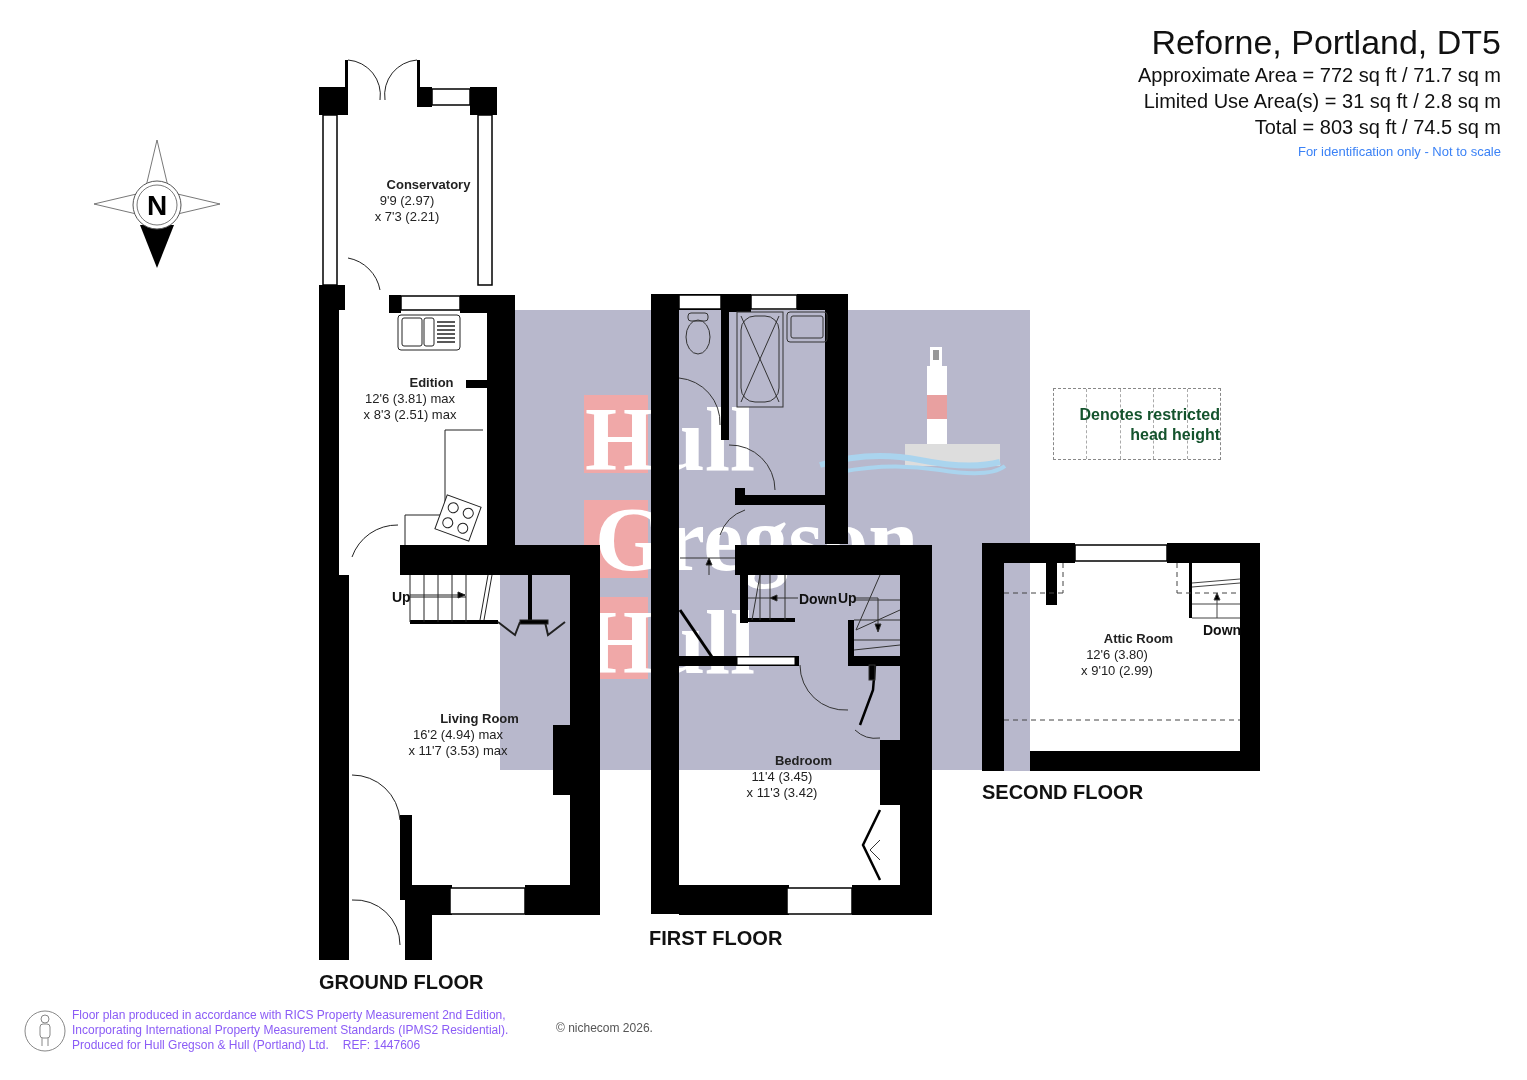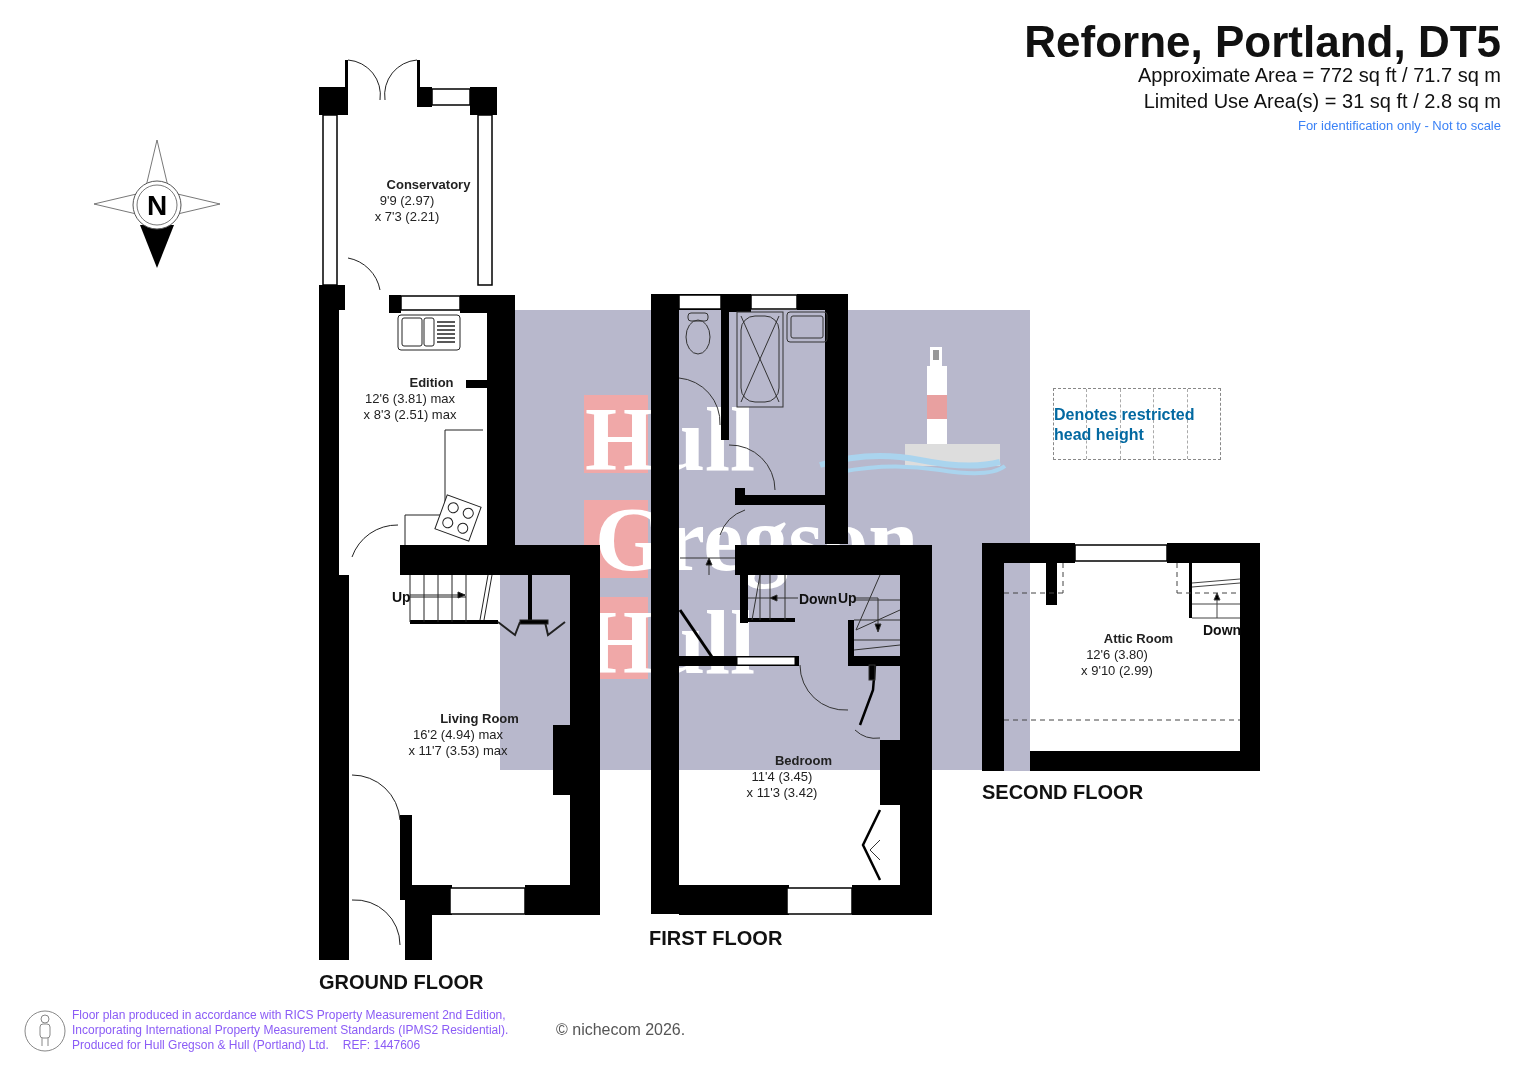--- a/index.html
+++ b/index.html
@@ -1,45 +1,46 @@
 <!DOCTYPE html>
 <html><head>
   <meta charset="utf-8">
   <style>
     html, body { margin: 0; padding: 0; background: #ffffff; }
     body { width: 1527px; height: 1080px; position: relative; overflow: hidden;
            font-family: "Liberation Sans", sans-serif; color: #111; }
     .abs { position: absolute; }
     .header { right: 26px; top: 22px; text-align: right; }
-    .title { font-size: 44px; font-weight: bold; line-height: 40px; color: #111; }
+    .title { font-size: 34px; font-weight: normal; line-height: 40px; color: #111; }
     .area-line { font-size: 20px; line-height: 26px; color: #111; margin-left: 32px; }
     .disclaimer { font-size: 13px; line-height: 24px; color: #3b82f6; }
     .plan-svg { position: absolute; left: 0; top: 0; width: 1527px; height: 1080px; }
     .room-label { position: absolute; text-align: center; font-size: 13px; line-height: 16px; color: #222; white-space: nowrap; transform: translateX(-50%); }
     .room-label .name { font-weight: bold; margin-left: 43px; }
     .floor-label { position: absolute; font-size: 20px; font-weight: bold; color: #111; }
     .stair-label { position: absolute; font-size: 14px; font-weight: bold; color: #111; }
     .legend { position: absolute; left: 1053px; top: 388px; width: 168px; height: 72px;
-              border: 1px dashed #888; text-align: left; font-size: 16px; font-weight: bold;
-              line-height: 20px; padding-top: 16px; box-sizing: border-box; color: #0369a1; }
+              border: 1px dashed #888; text-align: right; font-size: 16px; font-weight: bold;
+              line-height: 20px; padding-top: 16px; box-sizing: border-box; color: #14532d; }
     .legend-grid { position: absolute; inset: 0; display: flex; }
     .legend-grid span { flex: 1; border-right: 1px dashed #aaa; }
     .legend-grid span:last-child { border-right: none; }
     .legend-text { position: relative; }
     .footer { position: absolute; left: 72px; top: 1008px; font-size: 12px; line-height: 15px; color: #8b5cf6; }
     .footer-ref { margin-left: 14px; }
-    .copyright { position: absolute; left: 556px; top: 1021px; font-size: 16px; color: #555; }
+    .copyright { position: absolute; left: 556px; top: 1021px; font-size: 12px; color: #555; }
   </style>
 </head>
 <body>
 
 <div class="abs header">
   <div class="title">Reforne, Portland, DT5</div>
   <div class="area-line">Approximate Area = 772 sq ft / 71.7 sq m</div>
   <div class="area-line">Limited Use Area(s) = 31 sq ft / 2.8 sq m</div>
+  <div class="area-line">Total = 803 sq ft / 74.5 sq m</div>
   <div class="disclaimer">For identification only - Not to scale</div>
 </div>
 
 <svg class="plan-svg" viewBox="0 0 1527 1080">
 
   <g>
     <rect x="515" y="310" width="515" height="460" fill="#b8b8cc"></rect>
     <rect x="500" y="540" width="20" height="230" fill="#b8b8cc"></rect>
 
     <rect x="584" y="395" width="64" height="78" fill="#f0a8a8"></rect>

